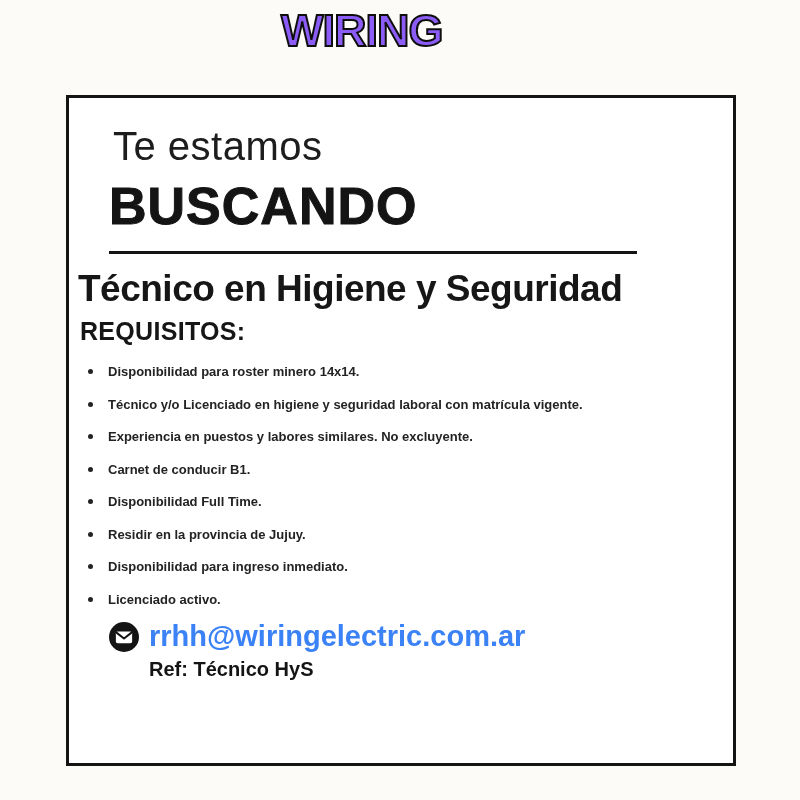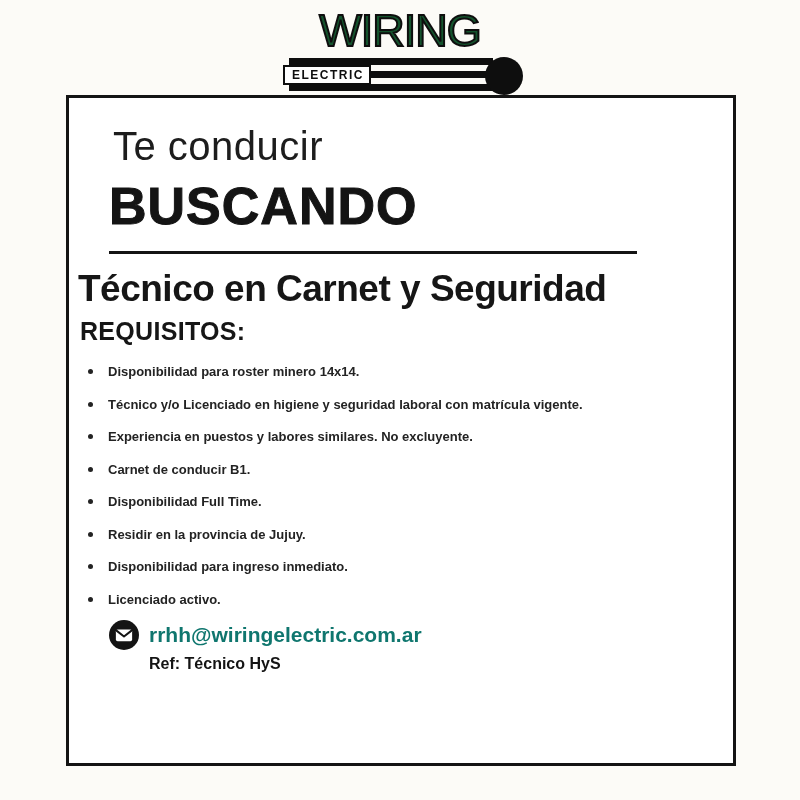--- a/index.html
+++ b/index.html
@@ -14,26 +14,25 @@
 
   
   .logo {
     position: absolute;
     top: 10px; left: 50%;
     transform: translateX(-50%);
     width: 238px;
   }
   .logo-brand {
     font-size: 45px;
-    font-weight: 400;
+    font-weight: 700;
     letter-spacing: -1px;
     line-height: 0.95;
-    color: #14532d;
+    color: #8b5cf6;
     -webkit-text-stroke: 2px #0e0e0e;
-    text-align: center;
     white-space: nowrap;
   }
   .logo-bars {
     position: relative;
     margin-top: 4px;
     height: 38px;
   }
   .bar {
     position: absolute;
     left: 8px; right: 26px;
@@ -130,50 +129,43 @@
     color: #141414;
   }
   .email-row {
     display: flex;
     align-items: center;
     gap: 10px;
     margin: 5px 0 0 40px;
   }
   .email-icon { width: 30px; height: 30px; flex: 0 0 auto; }
   .email-text {
-    font-size: 21px;
+    font-size: 29px;
     font-weight: 700;
-    color: #0f766e;
+    color: #3b82f6;
   }
   .ref-line {
     margin: 5px 0 0 80px;
-    font-size: 16px;
+    font-size: 20px;
     font-weight: 700;
     color: #141414;
   }
 </style>
 </head>
 <body>
 
 <div class="logo">
   <div class="logo-brand">WIRING</div>
-  <div class="logo-bars">
-    <div class="bar top"></div>
-    <div class="bar mid"></div>
-    <div class="bar bot"></div>
-    <div class="logo-sub">ELECTRIC</div>
-    <div class="logo-dot"></div>
-  </div>
 </div>
 
 <div class="card">
-  <div class="intro">Te conducir</div>
+  <div class="intro">Te estamos</div>
   <div class="headline">BUSCANDO</div>
   <div class="rule"></div>
-  <div class="role-title">Técnico en Carnet y Seguridad</div>
+  <div class="role-title">Técnico en Higiene y Seguridad</div>
   <div class="req-label">REQUISITOS:</div>
 
   <ul class="req-list">
 
       <li>Disponibilidad para roster minero 14x14.</li>
 
       <li>Técnico y/o Licenciado en higiene y seguridad laboral con matrícula vigente.</li>
 
       <li>Experiencia en puestos y labores similares. No excluyente.</li>
 

